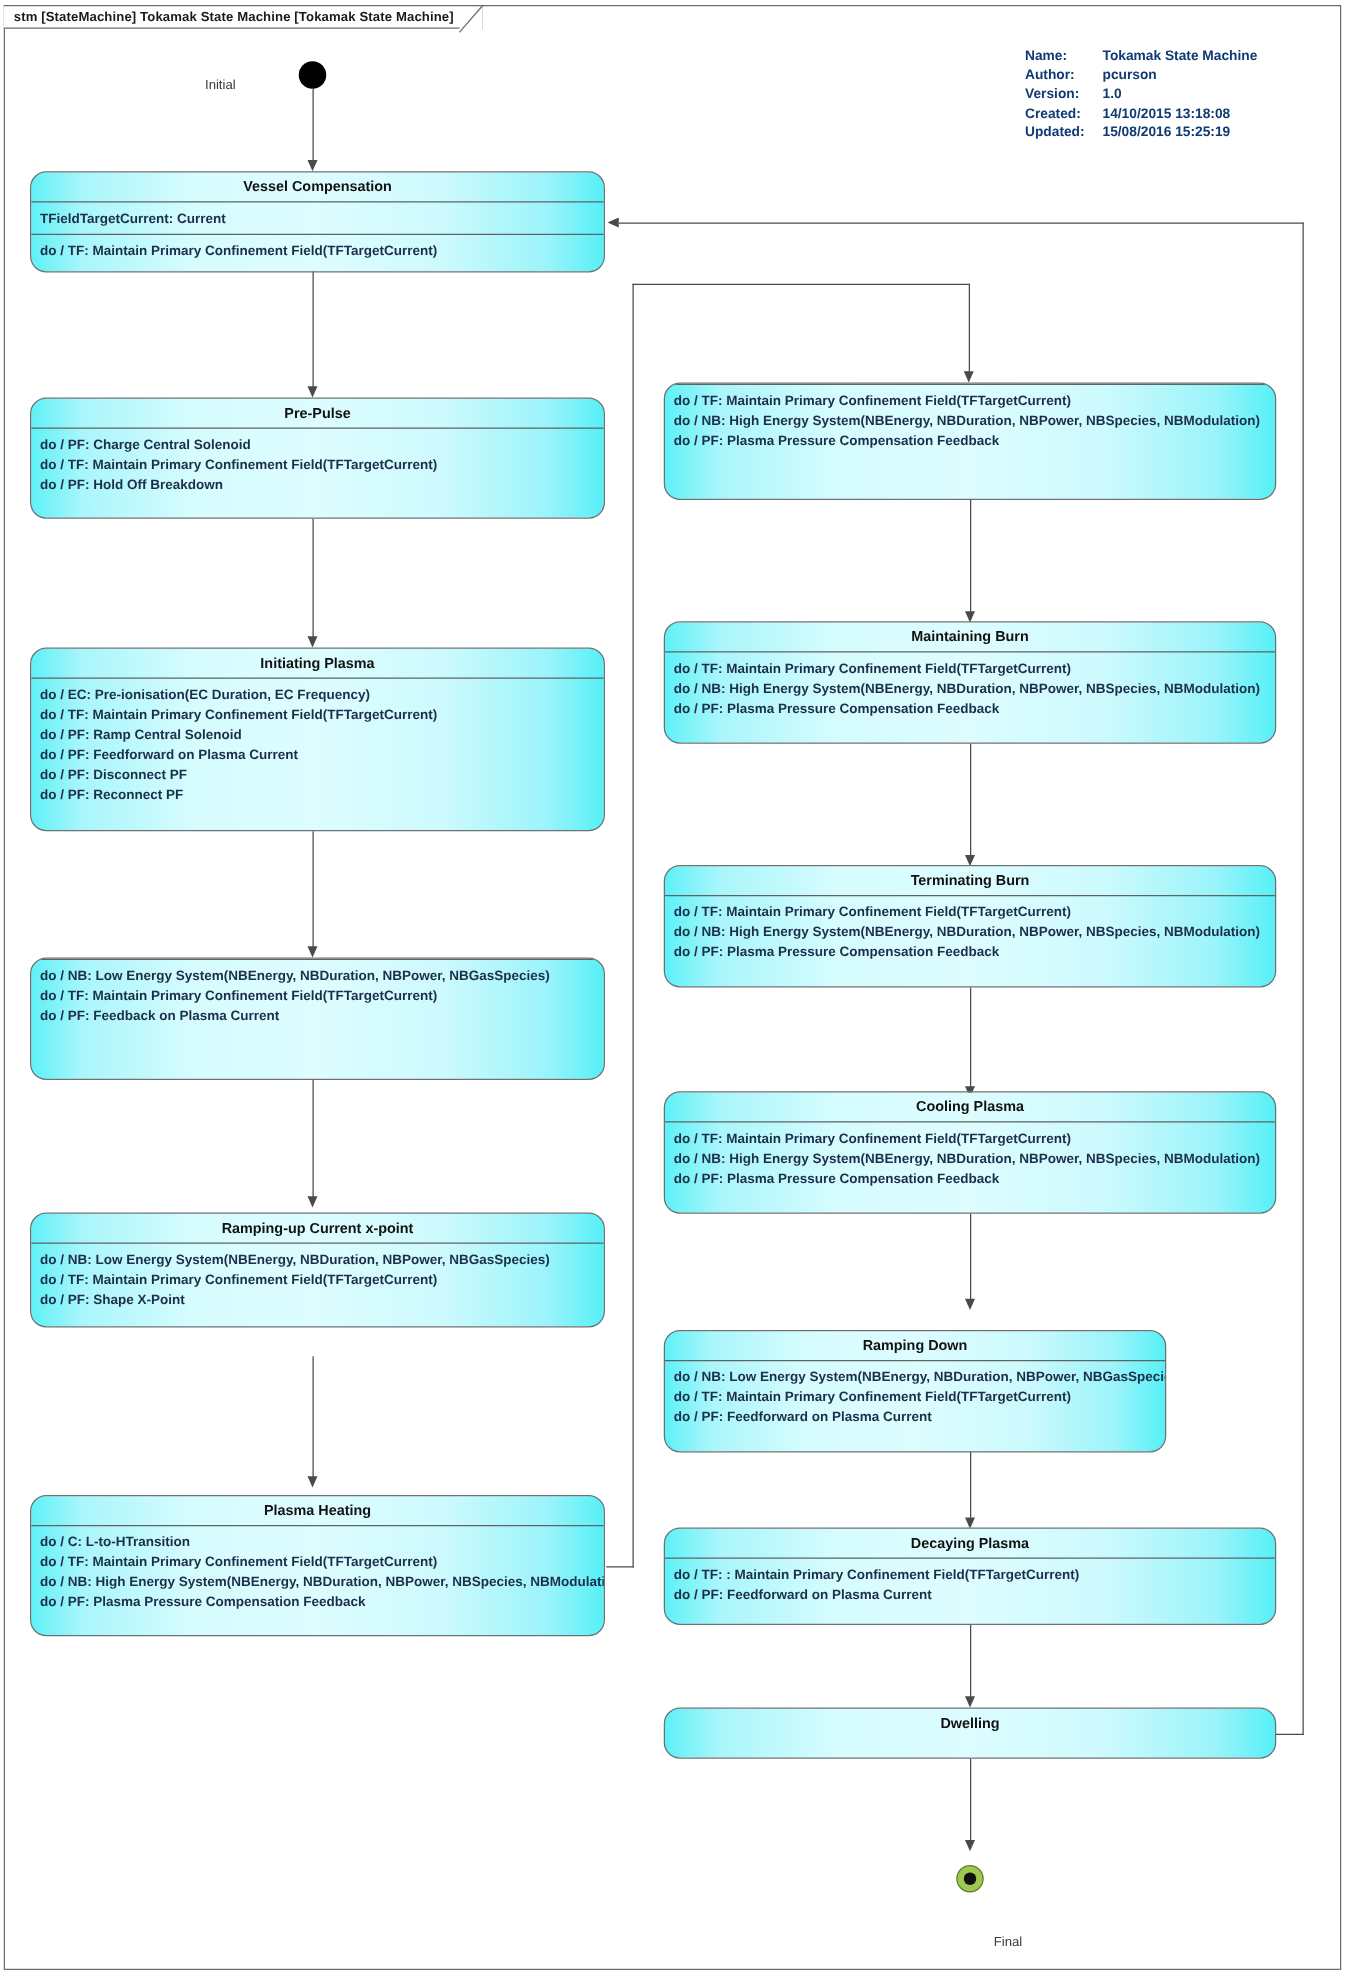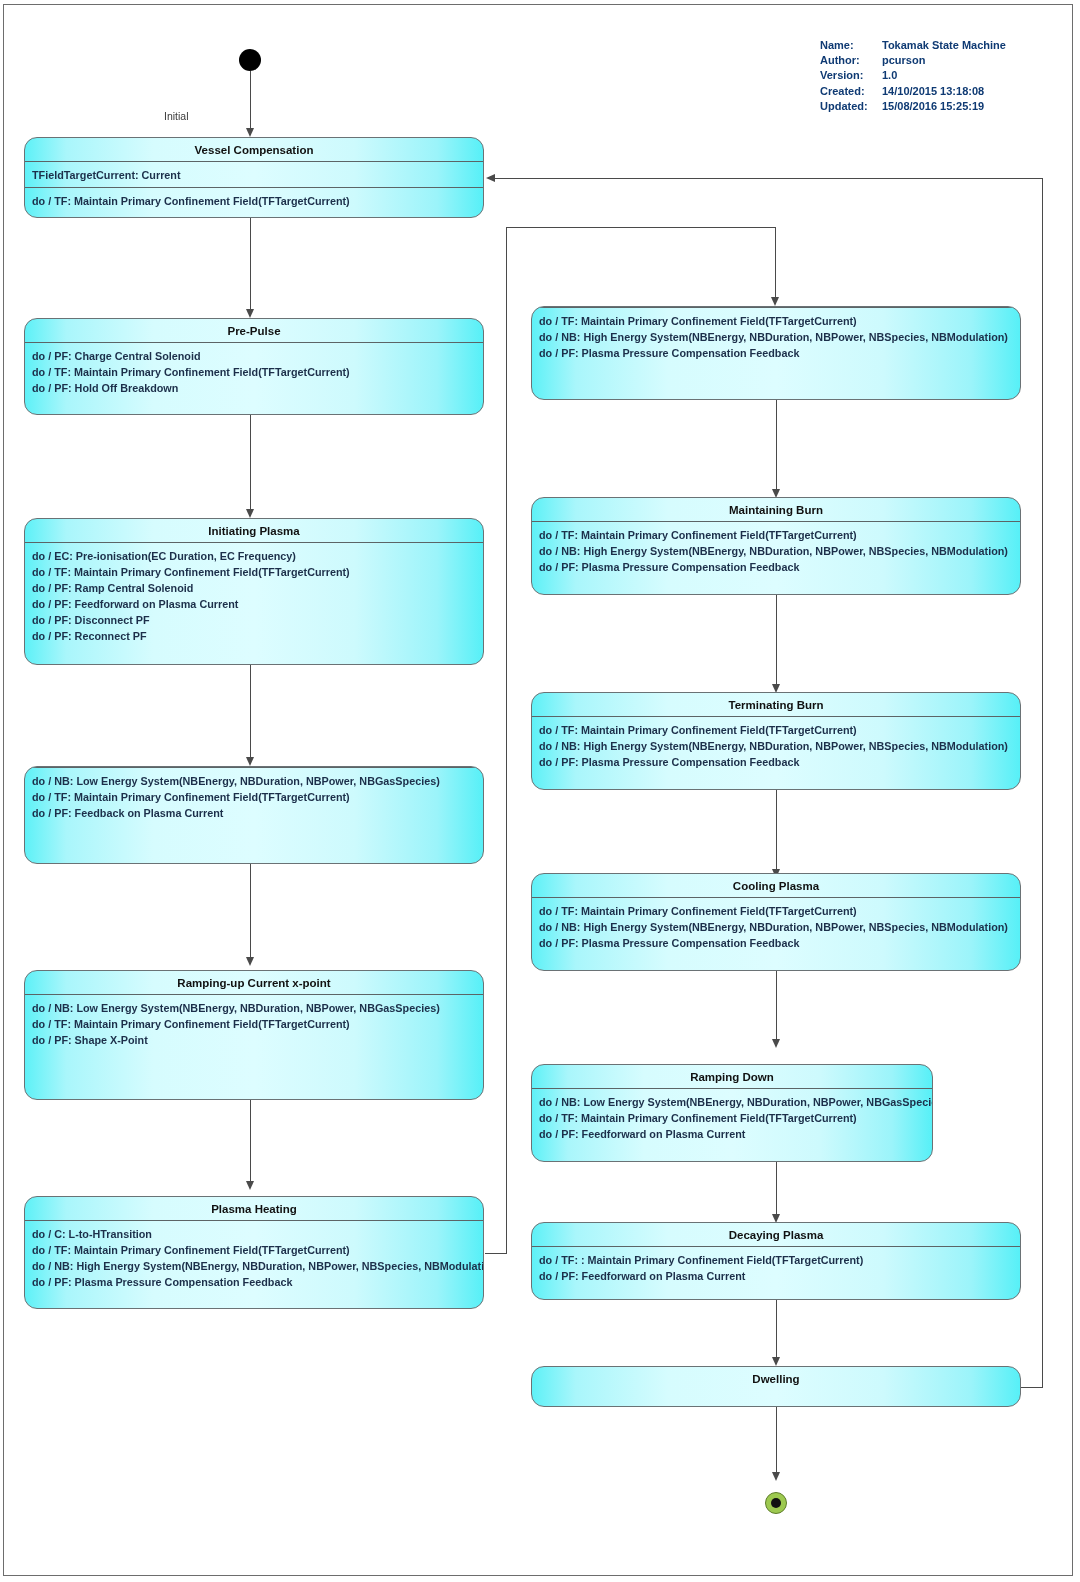--- a/index.html
+++ b/index.html
@@ -92,21 +92,20 @@
     width: 22px;
     height: 22px;
     border-radius: 50%;
     background: #000000;
   }
   .initial-label, .final-label {
     position: absolute;
     font-size: 10.5px;
     color: #3a3a3a;
     white-space: nowrap;
-    margin-top: 48px;
   }
   .final-node {
     position: absolute;
     width: 22px;
     height: 22px;
     border-radius: 50%;
     background: #9dc950;
     border: 1px solid #5e7d2a;
     box-sizing: border-box;
     display: flex;
@@ -183,20 +182,25 @@
     border-bottom: 4.5px solid transparent;
     border-right: 9px solid #4a4a4a;
   }
 </style>
 </head>
 <body>
 
 <div id="canvas">
 
   <div class="frame"></div>
+  <div class="frame-tab">
+    <span class="frame-tab-text">stm [StateMachine] Tokamak State Machine [Tokamak State Machine]</span>
+    <span class="frame-tab-corner"></span>
+    <span class="frame-tab-slash"></span>
+  </div>
 
   <div class="meta">
     <div class="meta-row">
       <span class="meta-key">Name:</span>
       <span class="meta-val">Tokamak State Machine</span>
     </div>
     <div class="meta-row">
       <span class="meta-key">Author:</span>
       <span class="meta-val">pcurson</span>
     </div>
@@ -304,21 +308,21 @@
 
   <div class="state" style="left:24px; top:766px; width:460px; height:98px;">
     <div class="divider"></div>
     <div class="compartment">
       <div class="entry">do / NB: Low Energy System(NBEnergy, NBDuration, NBPower, NBGasSpecies)</div>
       <div class="entry">do / TF: Maintain Primary Confinement Field(TFTargetCurrent)</div>
       <div class="entry">do / PF: Feedback on Plasma Current</div>
     </div>
   </div>
 
-  <div class="state" style="left:24px; top:970px; width:460px; height:130px;">
+  <div class="state" style="left:24px; top:970px; width:460px; height:92px;">
     <div class="state-title">Ramping-up Current x-point</div>
     <div class="divider"></div>
     <div class="compartment">
       <div class="entry">do / NB: Low Energy System(NBEnergy, NBDuration, NBPower, NBGasSpecies)</div>
       <div class="entry">do / TF: Maintain Primary Confinement Field(TFTargetCurrent)</div>
       <div class="entry">do / PF: Shape X-Point</div>
     </div>
   </div>
 
   <div class="state" style="left:24px; top:1196px; width:460px; height:113px;">

